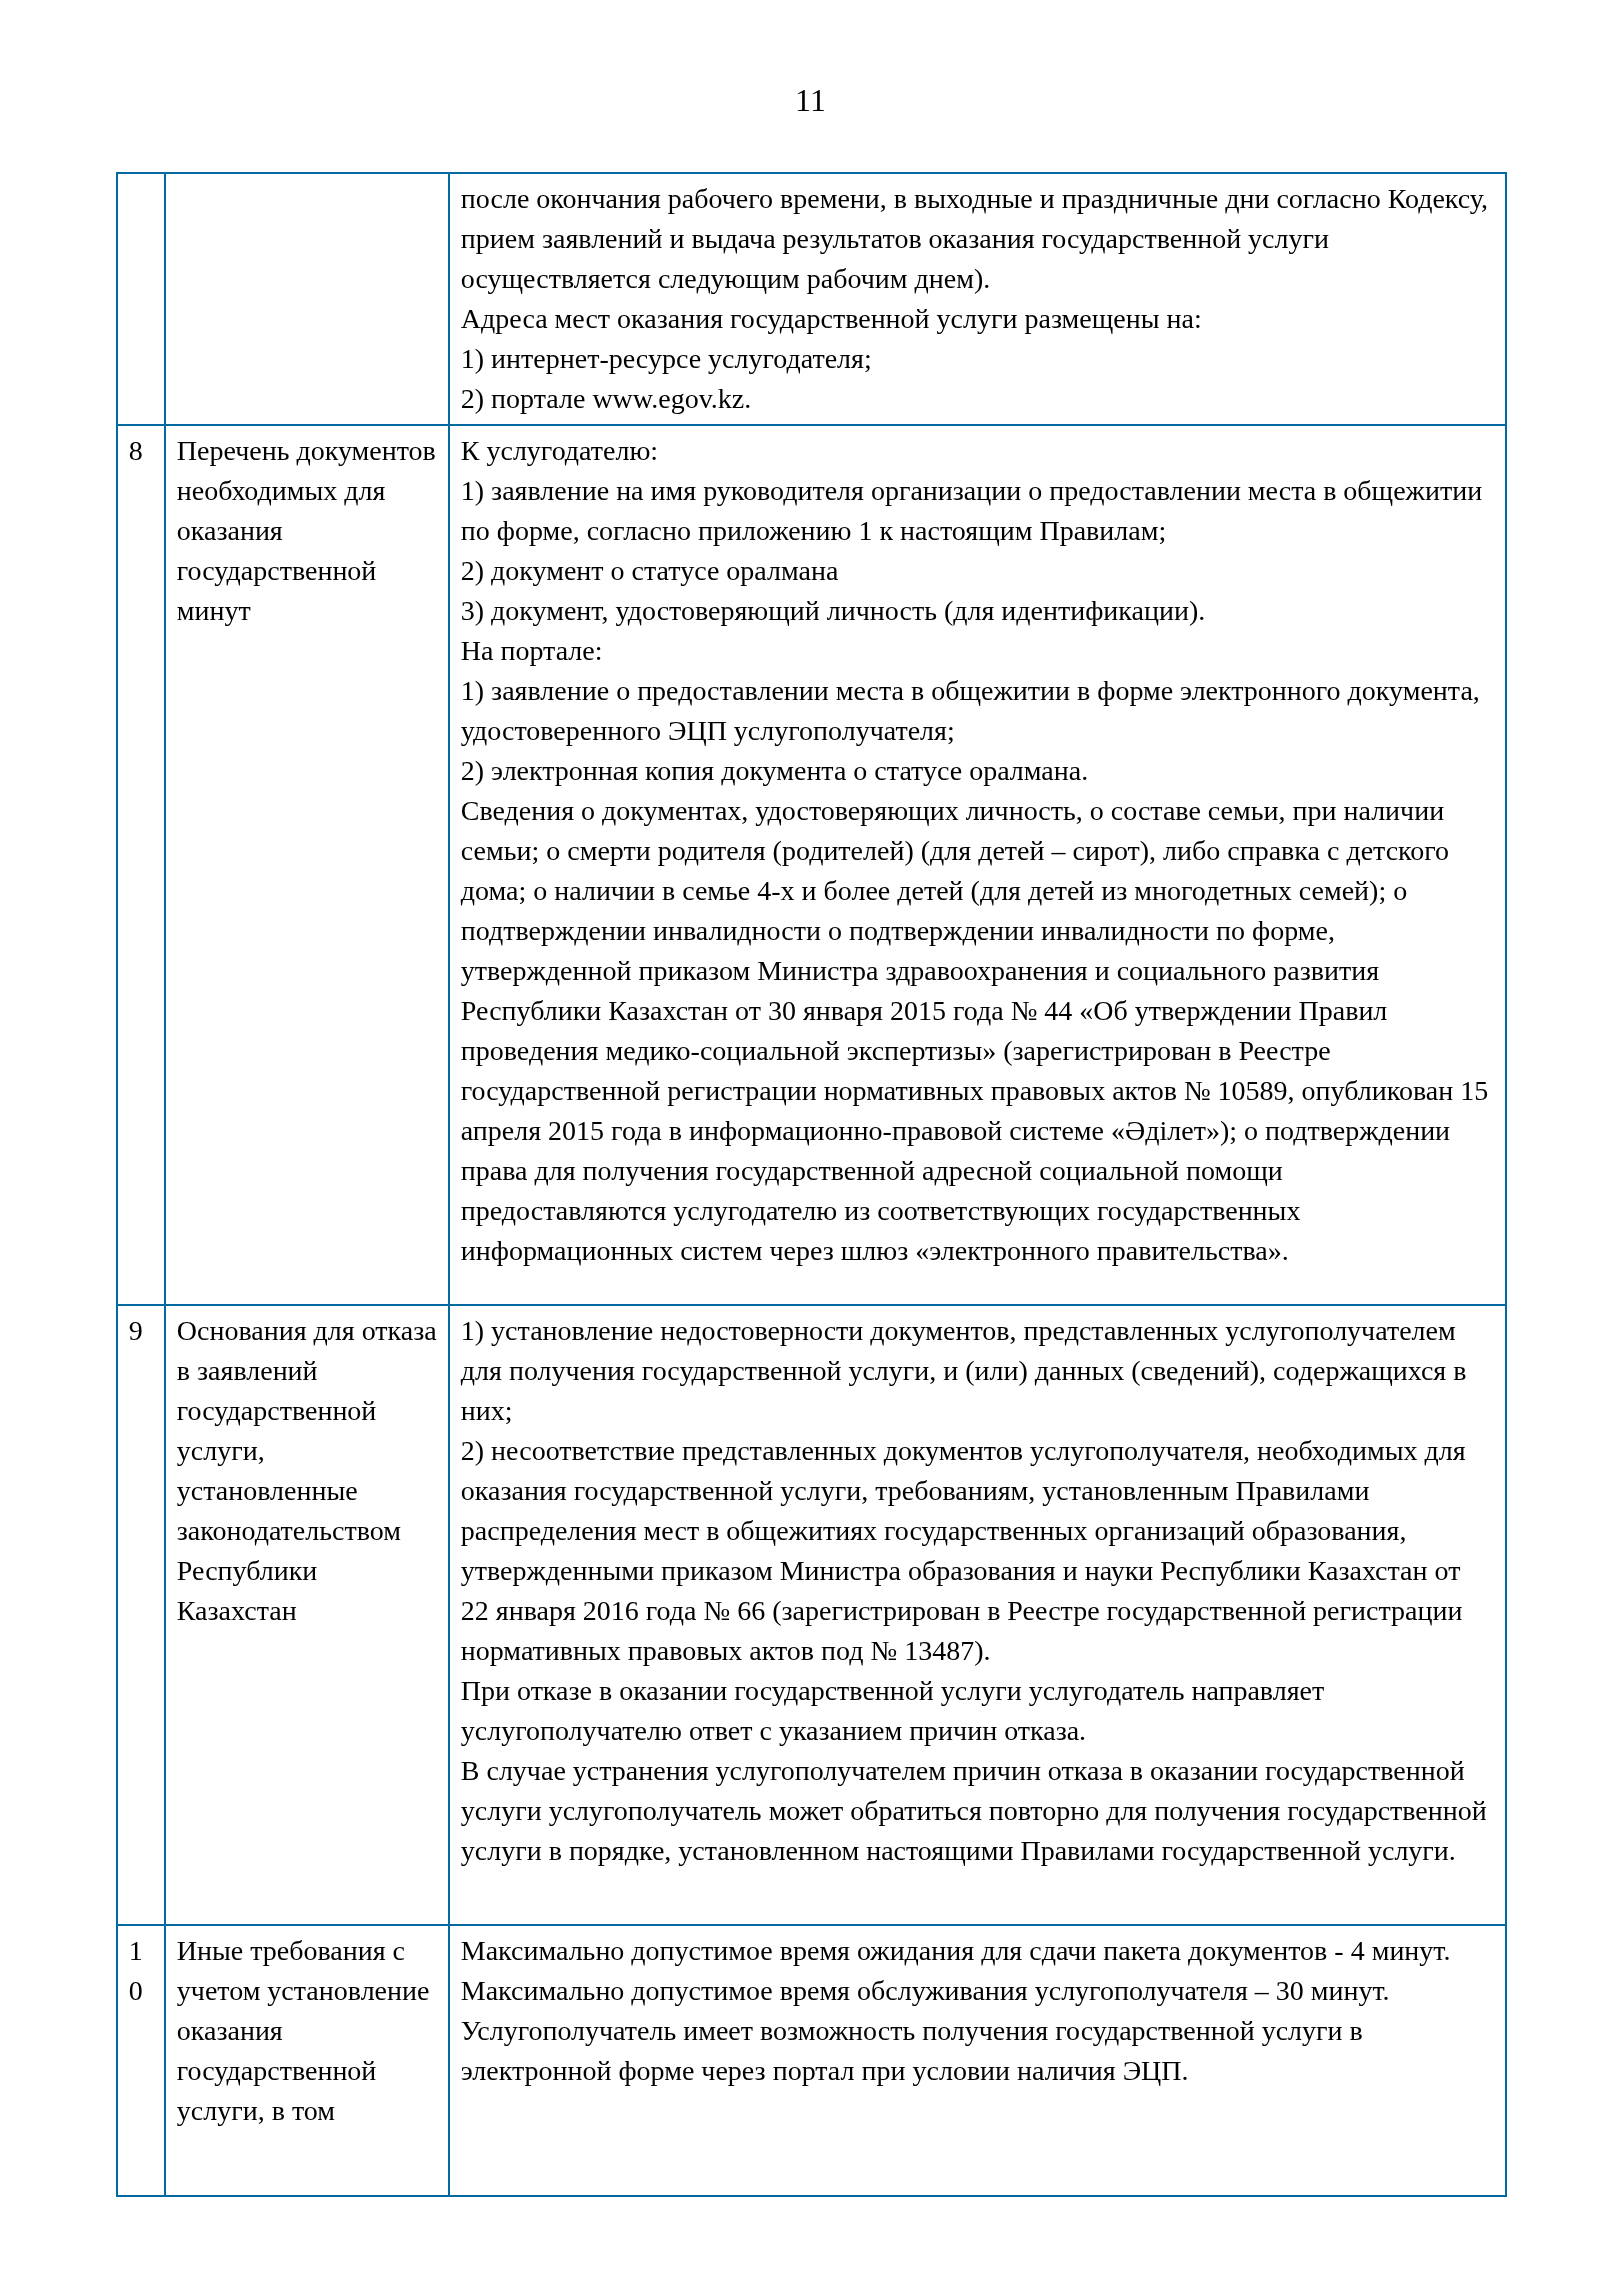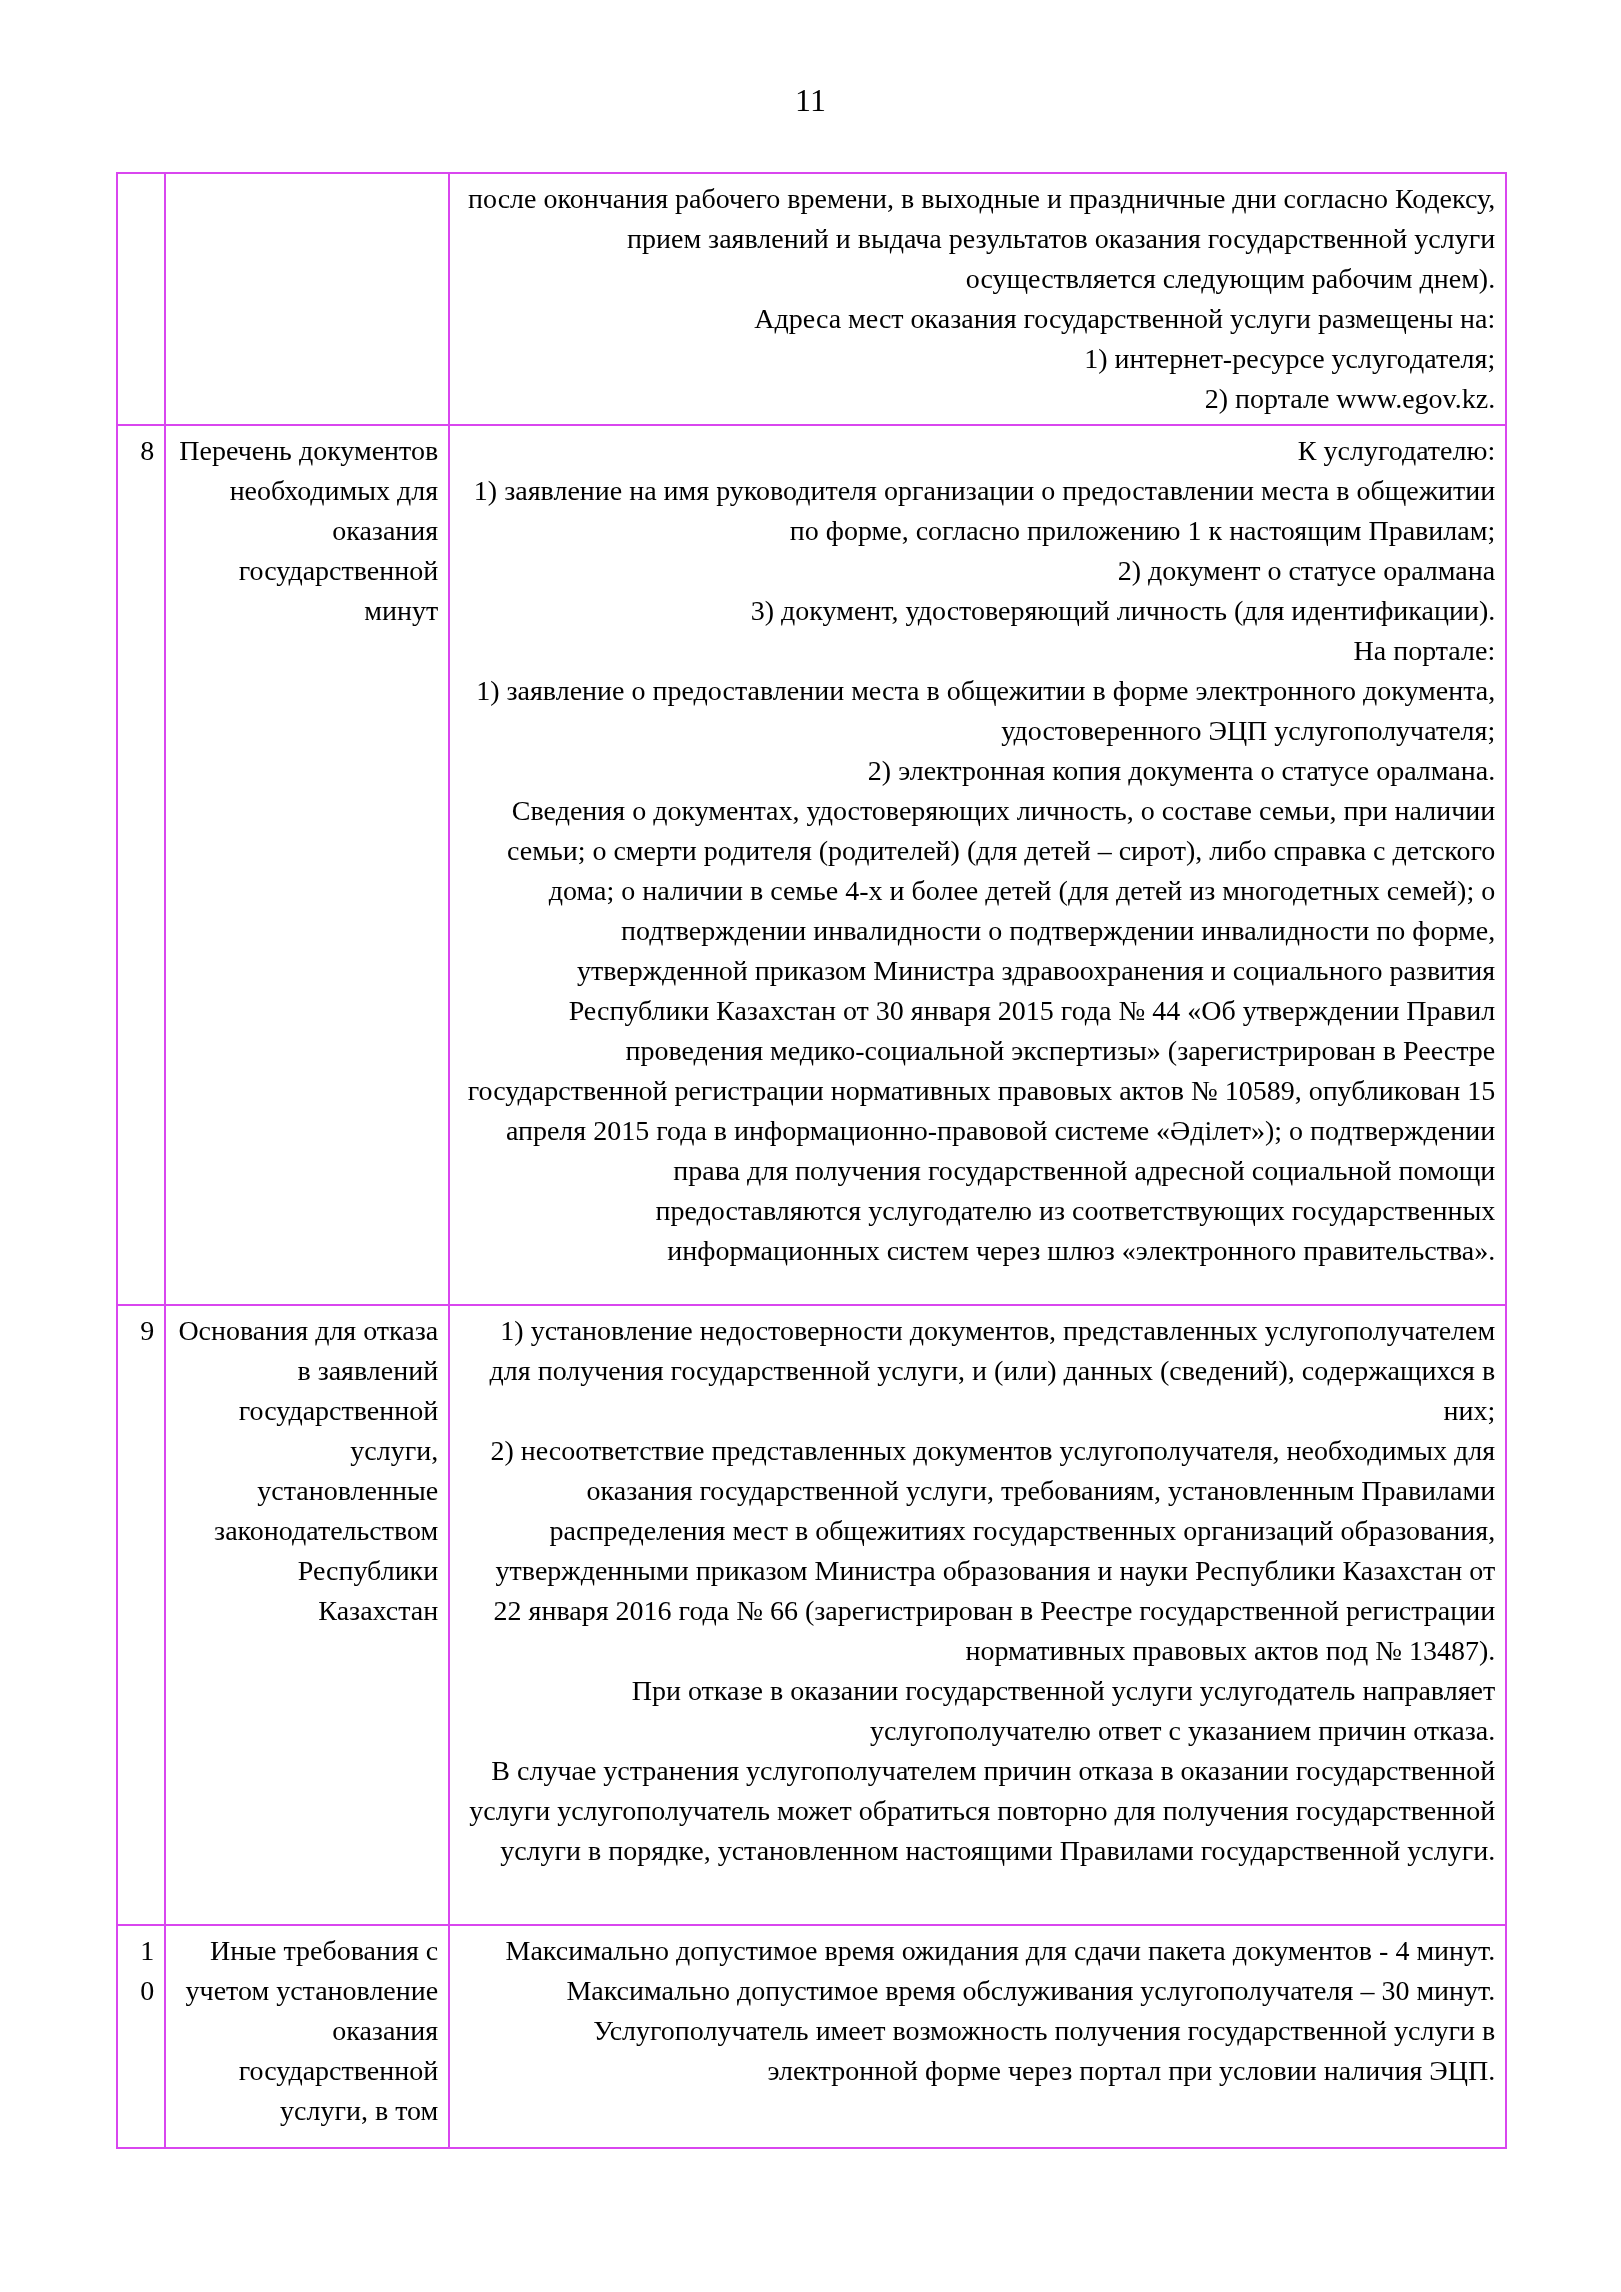--- a/index.html
+++ b/index.html
@@ -29,43 +29,42 @@
     left: 116px;
     width: 1389px;
     border-collapse: collapse;
     table-layout: fixed;
     border: 2.9px solid #000000;
   }
   col.c-num    { width: 48px; }
   col.c-label  { width: 284px; }
   col.c-content{ width: 1057px; }
   table.doc-table td {
-    border: 2px solid #d946ef;
+    border: 2px solid #0369a1;
     vertical-align: top;
     font-size: 28px;
     line-height: 40px;
     padding: 4.9px 9.8px 4.9px 10.8px;
     white-space: pre-line;
     overflow-wrap: break-word;
-    text-align: right;
   }
   td.cell-num {
     padding: 4.9px 5.9px 4.9px 8.8px;
     word-break: break-all;
   }
   td.cell-label {
     padding: 4.9px 17.6px 4.9px 11.8px;
   }
   td.cell-content {
     padding: 4.9px 11.8px 4.9px 10.8px;
   }
   tr.row-cont { height: 242px; }
   tr.row-8    { height: 880px; }
   tr.row-9    { height: 620px; }
-  tr.row-10   { height: 223px; }
+  tr.row-10   { height: 271px; }
 </style>
 </head>
 <body>
 
 <div class="page-number">11</div>
 
 <table class="doc-table">
   <colgroup>
     <col class="c-num">
     <col class="c-label">

